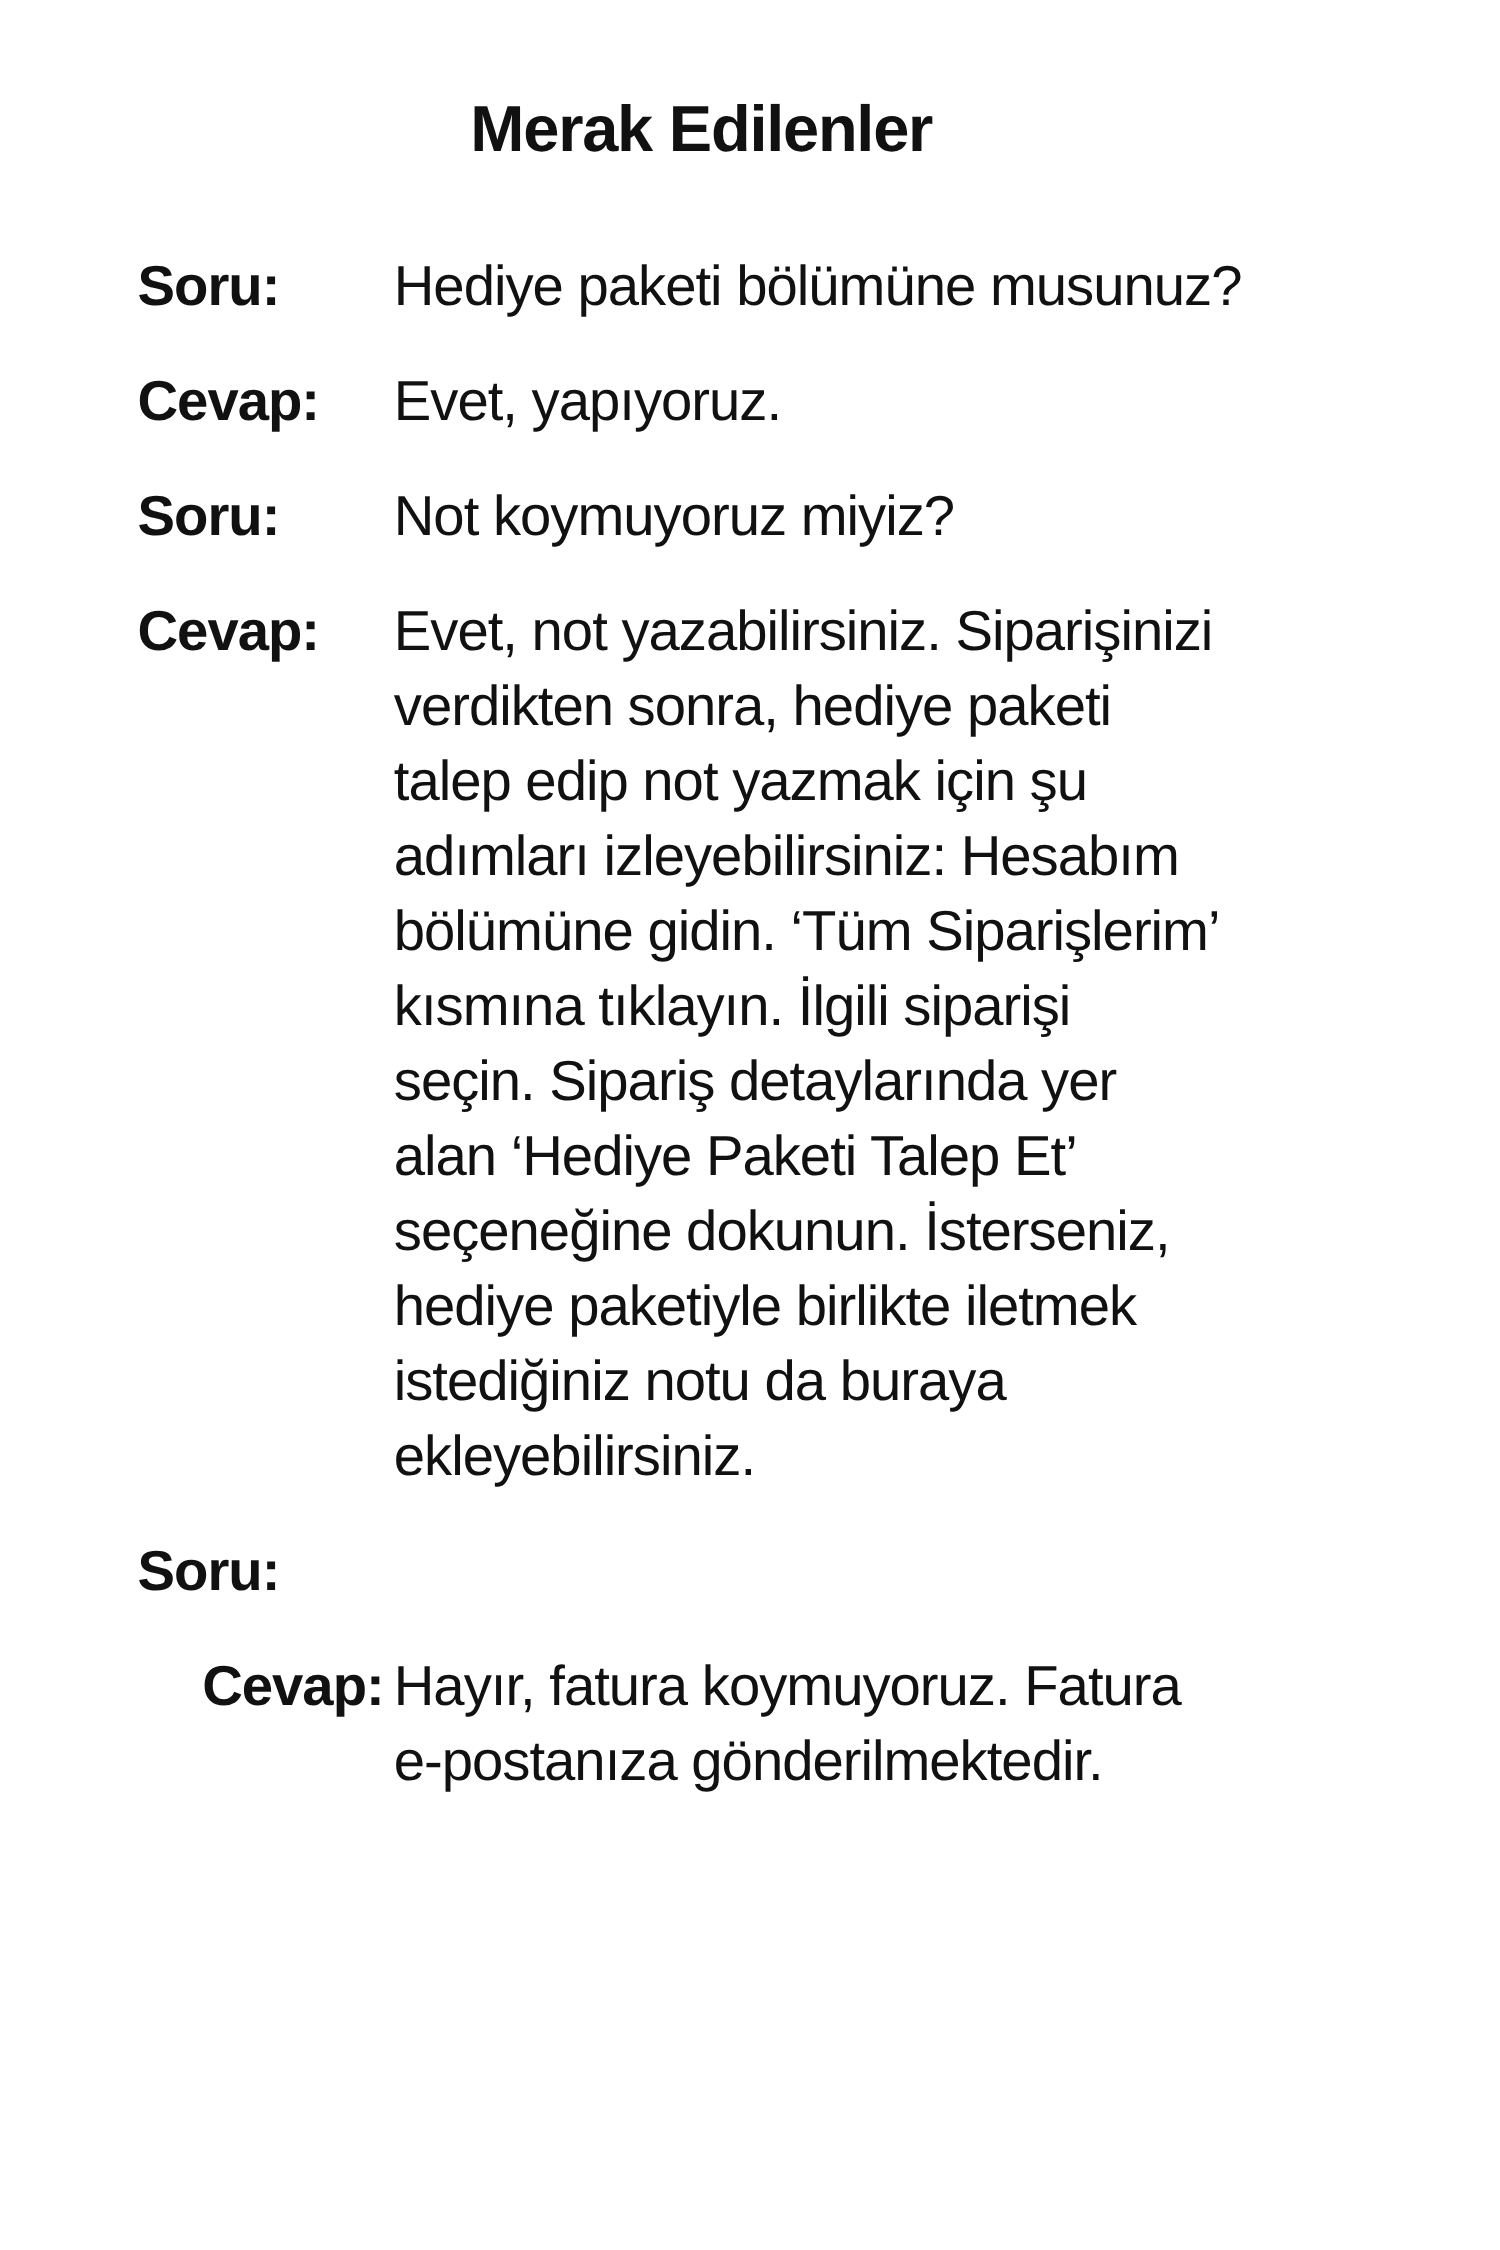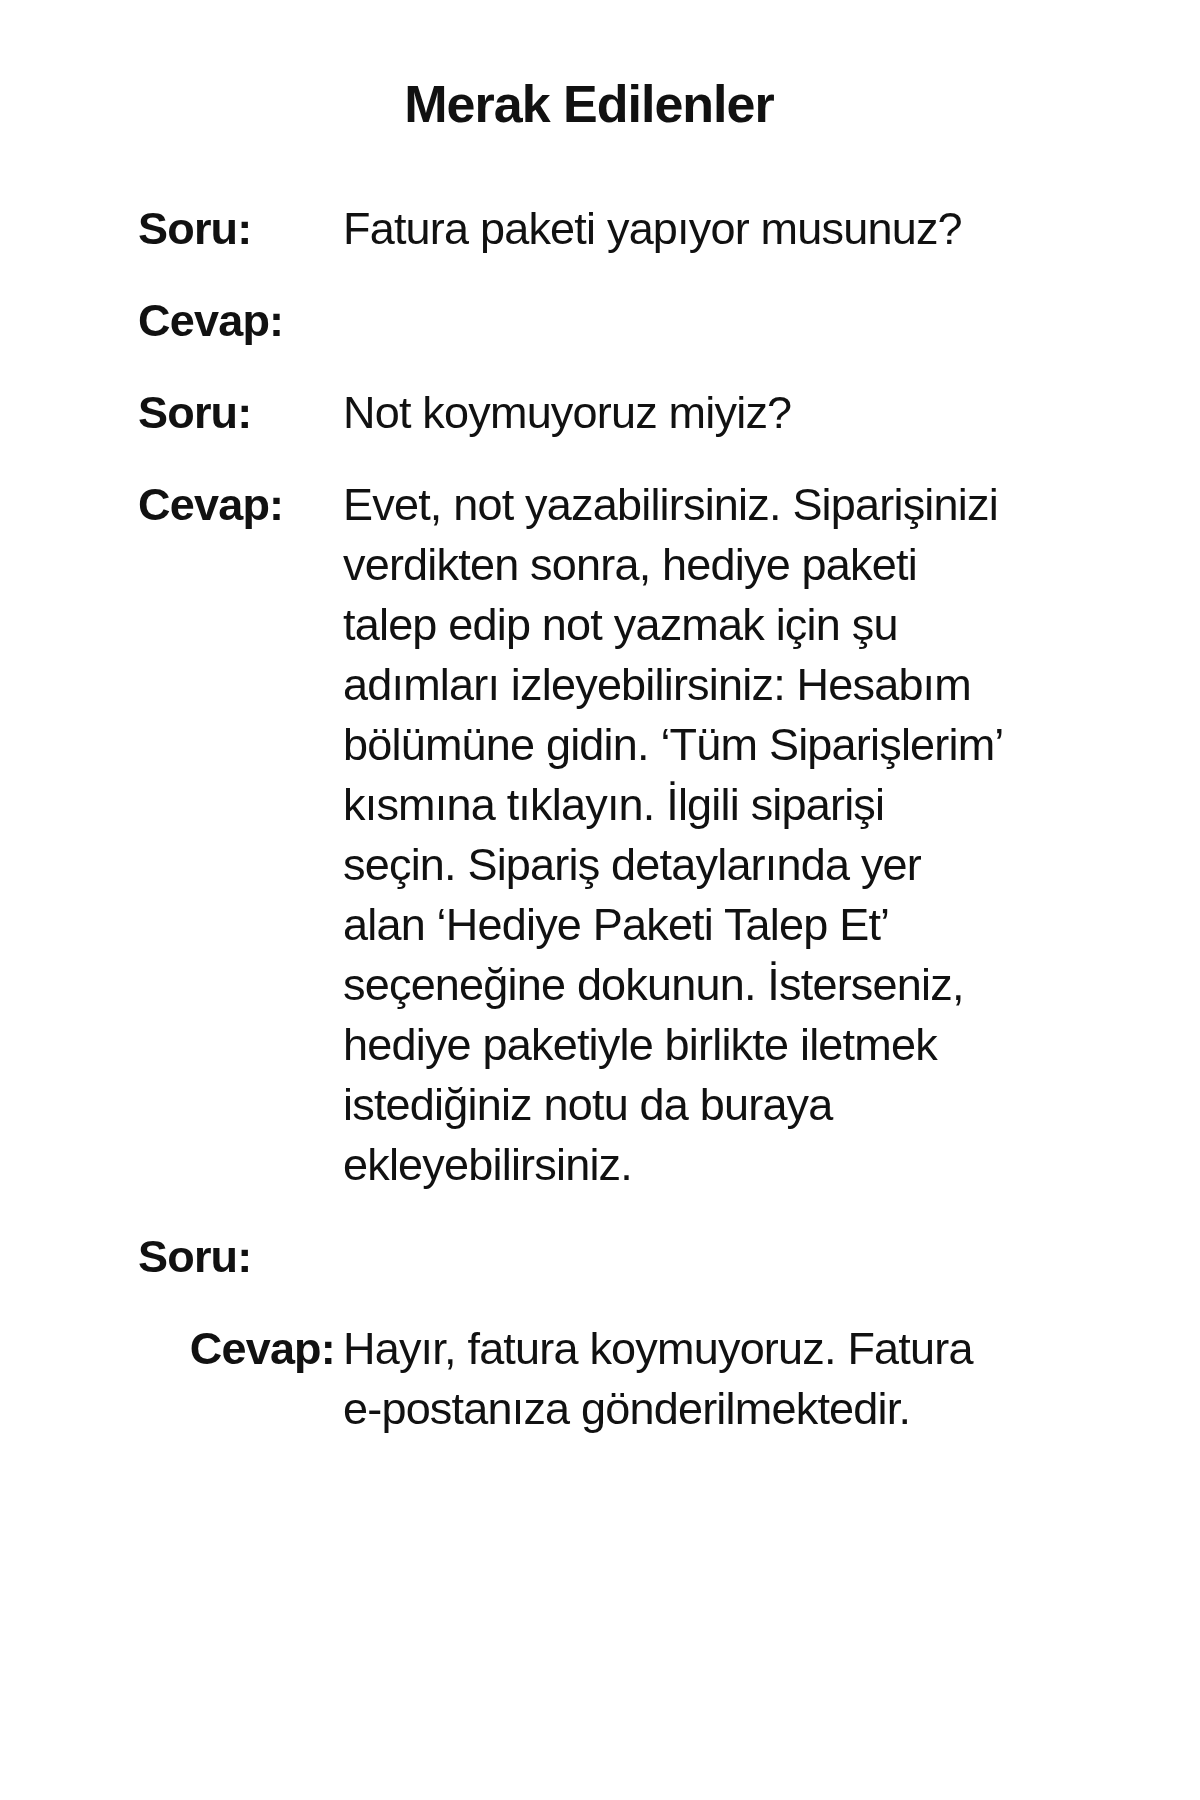--- a/index.html
+++ b/index.html
@@ -9,21 +9,20 @@
   }
   body {
     width: 1200px;
     height: 1800px;
     font-family: "Liberation Sans", sans-serif;
     color: #111111;
     overflow: hidden;
   }
   .page {
     padding-top: 72px;
-    margin-left: 28px;
   }
   .title {
     width: 1122px;
     margin: 0 0 62px 0;
     text-align: center;
     font-size: 52px;
     font-weight: 700;
     line-height: 1.25;
     letter-spacing: -1px;
   }
@@ -58,25 +57,26 @@
 <body>
 
 <div class="page">
 
   <h1 class="title">Merak Edilenler</h1>
 
   <div class="qa-list">
 
     <div class="qa-row">
       <div class="qa-label">Soru:</div>
-      <div class="qa-text">Fatura paketi yapıyor musunuz?</div>
+      <div class="qa-text">Hediye paketi bölümüne musunuz?</div>
     </div>
 
     <div class="qa-row">
       <div class="qa-label">Cevap:</div>
+      <div class="qa-text">Evet, yapıyoruz.</div>
     </div>
 
     <div class="qa-row">
       <div class="qa-label">Soru:</div>
       <div class="qa-text">Not koymuyoruz miyiz?</div>
     </div>
 
     <div class="qa-row">
       <div class="qa-label">Cevap:</div>
       <div class="qa-text">Evet, not yazabilirsiniz. Siparişinizi

